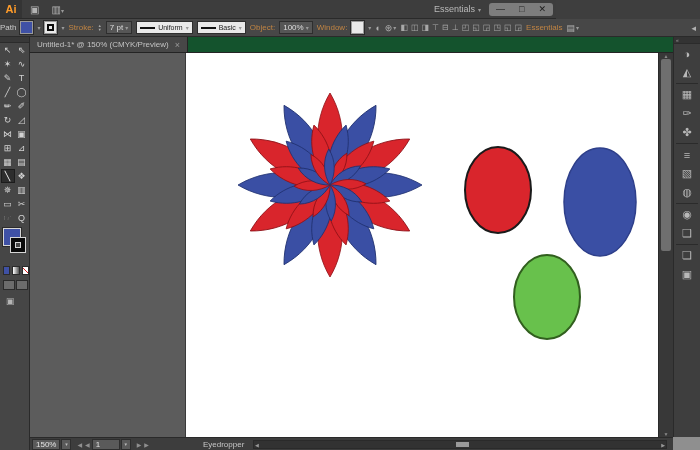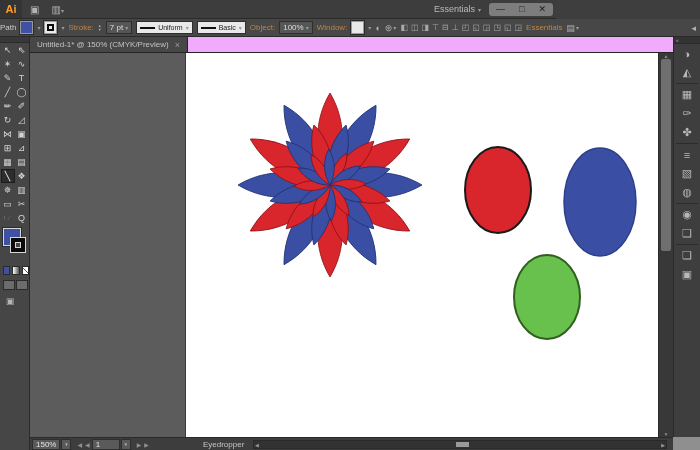--- a/index.html
+++ b/index.html
@@ -59,21 +59,21 @@
   .cbtn{width:7px;height:7px;border:1px solid #2b2b2b;}
   .cbtn.grad{background:linear-gradient(90deg,#fff,#555);}
   .cbtn.none{background:#fff;position:relative;overflow:hidden;}
   .cbtn.none::after{content:'';position:absolute;inset:0;
     background:linear-gradient(45deg,transparent 42%,#d22 42%,#d22 58%,transparent 58%);}
   .draw-modes{display:flex;gap:1px;padding-left:3px;margin-top:5px;}
   .dmode{width:10px;height:8px;background:#6c6c6c;border:1px solid #2b2b2b;}
   .screen-mode{margin-top:6px;margin-left:6px;color:#b5b5b5;font-size:9px;}
 
   
-  .tabbar{left:30px;top:37px;width:670px;height:16px;background:#f0abfc;
+  .tabbar{left:30px;top:37px;width:670px;height:16px;background:#14532d;
           border-bottom:1px solid #242424;display:flex;box-sizing:border-box;}
   .doc-tab{background:#474747;color:#c3c3c3;font-size:8px;display:flex;align-items:center;
            gap:6px;padding:0 7px;border-right:1px solid #242424;white-space:nowrap;}
   .tab-close{color:#9a9a9a;font-size:9px;}
 
   
   .canvas{left:30px;top:53px;width:628px;height:384px;background:#5c5c5c;overflow:hidden;}
   .artboard{position:absolute;left:155px;top:0;width:473px;height:384px;background:#ffffff;
             border-left:1px solid #3a3a3a;box-sizing:border-box;}
   svg.shapes{position:absolute;left:0;top:0;width:628px;height:384px;}

